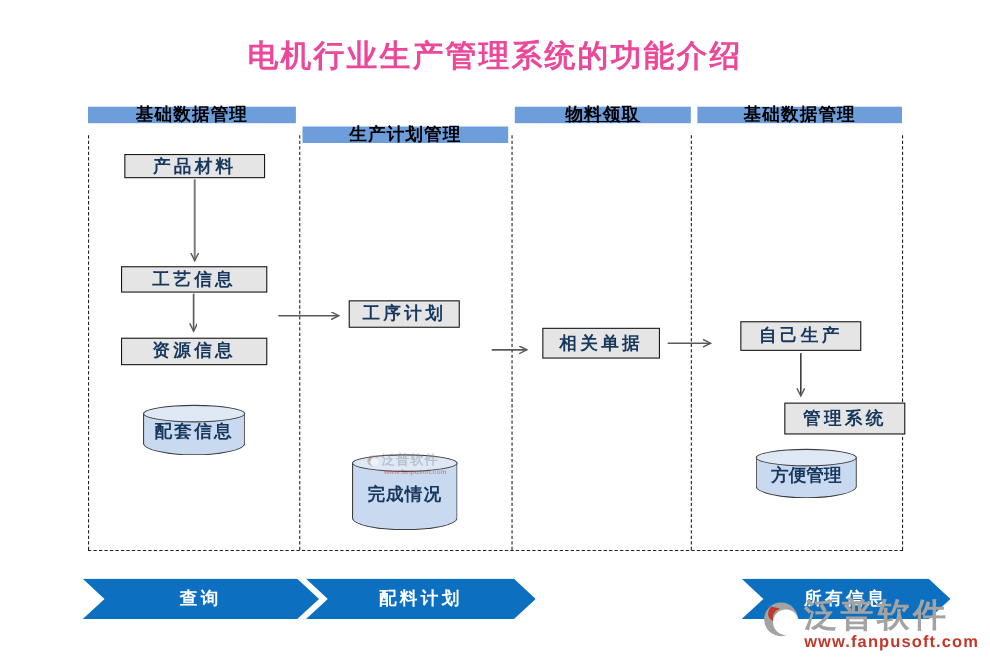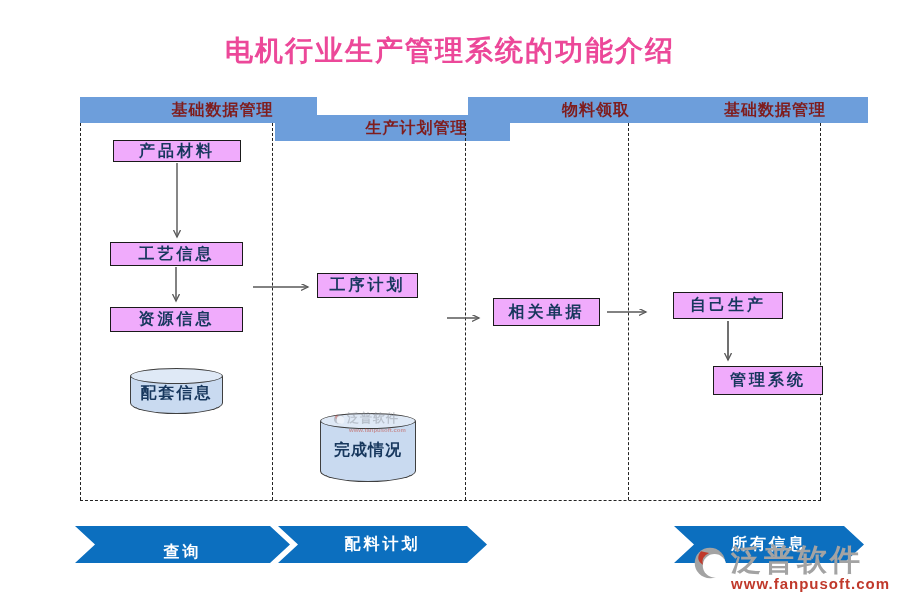--- a/index.html
+++ b/index.html
@@ -17,30 +17,30 @@
     position:relative;width:900px;height:600px;background:#fff;overflow:hidden;
     font-family:"Liberation Sans",sans-serif;
   }
   .title{
     position:absolute;top:32px;left:0;right:0;text-align:center;
     font-family:"Liberation Serif",serif;font-weight:bold;font-size:28px;
     letter-spacing:2px;color:#ec4899;
   }
   
   .hseg{
-    position:absolute;top:97px;height:26px;background:var(--header-blue);
-    color:#7f1d1d;display:flex;align-items:center;justify-content:center;
-    font-weight:bold;font-size:16px;letter-spacing:1px;padding-left:48px;
+    position:absolute;top:97px;height:15px;background:var(--header-blue);
+    color:#000000;display:flex;align-items:center;justify-content:center;
+    font-weight:bold;font-size:16px;letter-spacing:1px;
   }
   
   .vdash{position:absolute;top:123px;height:377px;width:0;border-left:1.6px dashed #222;}
   .hdash{position:absolute;left:80px;top:500px;width:741px;height:0;border-top:1.6px dashed #222;}
   
   .fbox{
-    position:absolute;background:#f0abfc;border:1.3px solid #1a1a1a;box-sizing:border-box;
+    position:absolute;background:#e5e5e5;border:1.3px solid #1a1a1a;box-sizing:border-box;
     display:flex;align-items:center;justify-content:center;
     font-weight:bold;color:var(--box-text);font-size:16px;letter-spacing:3px;
   }
   
   .cyl{position:absolute;}
   .cyl-top{
     position:absolute;left:0;right:0;top:0;height:16px;background:var(--cylinder-top);
     border:1.4px solid #3f3f3f;border-radius:50%;box-sizing:border-box;
   }
   .cyl-body{
@@ -73,21 +73,21 @@
 </style>
 </head>
 <body>
 
 <div class="canvas">
 
   <div class="title">电机行业生产管理系统的功能介绍</div>
 
   <div class="hseg" style="left:80px;width:189px;">基础数据管理</div>
   <div class="hseg" style="left:275px;width:187px;margin-top:18px;">生产计划管理</div>
-  <div class="hseg" style="left:468px;width:160px;">物料领取</div>
+  <div class="hseg" style="left:468px;width:160px;text-decoration:underline;">物料领取</div>
   <div class="hseg" style="left:634px;width:186px;">基础数据管理</div>
 
   <div class="vdash" style="left:80px;"></div>
   <div class="vdash" style="left:272px;"></div>
   <div class="vdash" style="left:465px;"></div>
   <div class="vdash" style="left:628px;"></div>
   <div class="vdash" style="left:820px;"></div>
   <div class="hdash"></div>
 
   <div class="fbox" style="left:113px;top:140px;width:128px;height:22px;">产品材料</div>
@@ -100,20 +100,25 @@
 
   <div class="cyl" style="left:130px;top:368px;width:93px;height:46px;">
     <div class="cyl-body"></div>
     <div class="cyl-top"></div>
     <div class="cyl-label">配套信息</div>
   </div>
   <div class="cyl" style="left:320px;top:413px;width:96px;height:69px;">
     <div class="cyl-body"></div>
     <div class="cyl-top"></div>
     <div class="cyl-label" style="letter-spacing:1px;">完成情况</div>
+  </div>
+  <div class="cyl" style="left:687px;top:408px;width:92px;height:45px;">
+    <div class="cyl-body"></div>
+    <div class="cyl-top"></div>
+    <div class="cyl-label" style="letter-spacing:0;">方便管理</div>
   </div>
 
   <div class="wm-mini">
     <div class="wm-mini-row">
       <svg width="12" height="12" viewBox="0 0 40 40">
         <circle cx="20" cy="20" r="17" fill="#8a8f98"></circle>
         <circle cx="25" cy="23" r="13" fill="#fff"></circle>
         <path d="M10 7 q-7 9 2 15 q-2 -9 7 -13 z" fill="#C0392B"></path>
       </svg>
       <span class="wm-mini-brand">泛普软件</span>
@@ -128,21 +133,21 @@
       </marker>
     </defs>
     <line x1="177" y1="163" x2="177" y2="237" stroke="#7a7a7a" stroke-width="1.8" marker-end="url(#ah)"></line>
     <line x1="176" y1="267" x2="176" y2="301" stroke="#595959" stroke-width="1.5" marker-end="url(#ah)"></line>
     <line x1="253" y1="287" x2="308" y2="287" stroke="#595959" stroke-width="1.5" marker-end="url(#ah)"></line>
     <line x1="447" y1="318" x2="479" y2="318" stroke="#595959" stroke-width="1.5" marker-end="url(#ah)"></line>
     <line x1="607" y1="312" x2="646" y2="312" stroke="#595959" stroke-width="1.5" marker-end="url(#ah)"></line>
     <line x1="728" y1="321" x2="728" y2="360" stroke="#404040" stroke-width="1.5" marker-end="url(#ah)"></line>
   </svg>
 
-  <div class="step" style="left:75px;width:215px;align-items:flex-end;">
+  <div class="step" style="left:75px;width:215px;">
       <span>查询</span>
     </div>
   <div class="step" style="left:278px;width:209px;">
       <span>配料计划</span>
     </div>
   <div class="step" style="left:674px;width:190px;">
       <span>所有信息</span>
     </div>
 
   <div class="wm">

